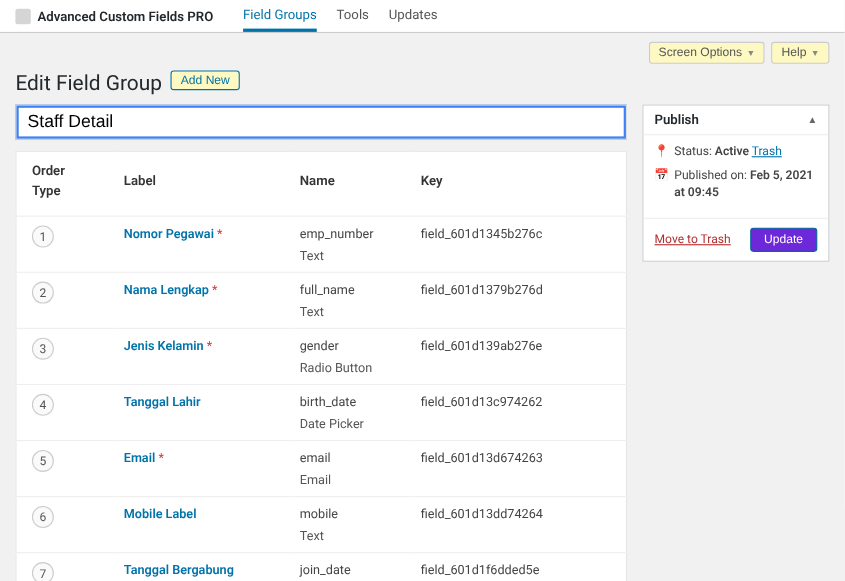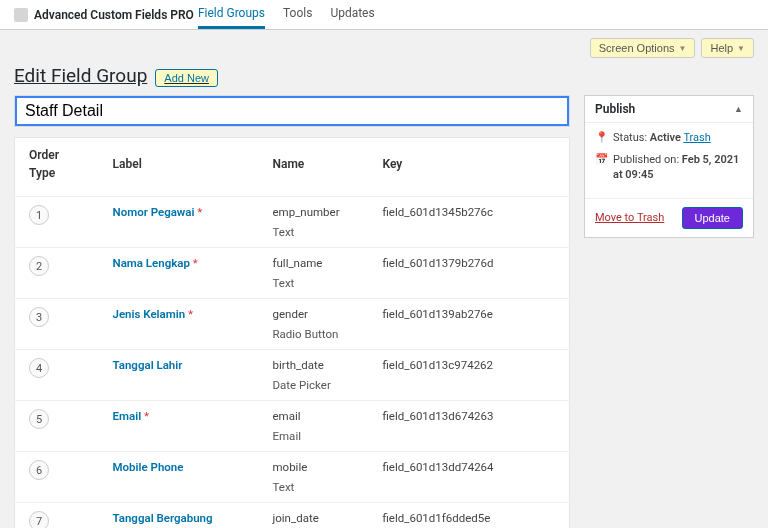--- a/index.html
+++ b/index.html
@@ -1,27 +1,27 @@
 <!DOCTYPE html>
 <html><head>
 <meta charset="utf-8">
 <style>
   * { box-sizing: border-box; margin: 0; padding: 0; }
   body { font-family: -apple-system, BlinkMacSystemFont, "Segoe UI", Roboto, sans-serif; font-size: 12px; color: #23282d; background: #f1f1f1; }
-  .top-nav { background: #fff; border-bottom: 1px solid #ccc; display: flex; align-items: center; padding: 0 14px; height: 30px; gap: 4px; }
+  .top-nav { background: #fff; border-bottom: 1px solid #ccc; display: flex; align-items: center; padding: 0 14px; height: 30px; gap: 27px; }
   .brand { display: flex; align-items: center; font-weight: 600; font-size: 12px; gap: 6px; }
   .brand-icon { width: 14px; height: 14px; background: #d5d5d5; border-radius: 2px; display: inline-block; }
   .nav-tabs { display: flex; gap: 18px; height: 100%; align-items: center; }
   .nav-tab { font-size: 12px; color: #555; cursor: pointer; height: 100%; display: flex; align-items: center; border-bottom: 3px solid transparent; }
   .nav-tab.active { color: #0073aa; border-bottom-color: #0073aa; }
   .wrap { padding: 8px 14px; }
   .top-actions { display: flex; justify-content: flex-end; gap: 6px; margin-bottom: 6px; }
   .screen-btn { background: #fef9c3; border: 1px solid #ccc; padding: 3px 8px; font-size: 11px; color: #555; border-radius: 3px; cursor: pointer; display: inline-flex; align-items: center; gap: 4px; }
   .screen-btn::after { content: "▼"; font-size: 8px; color: #888; }
-  .heading-row { display: flex; align-items: flex-end; gap: 8px; margin-bottom: 8px; text-decoration: underline; }
+  .heading-row { display: flex; align-items: flex-start; gap: 8px; margin-bottom: 8px; }
   .page-title { font-size: 19px; font-weight: 400; color: #23282d; }
   .add-new { background: #fef9c3; color: #0073aa; border: 1px solid #0073aa; padding: 2px 8px; font-size: 11px; border-radius: 3px; cursor: pointer; }
   .columns { display: flex; gap: 14px; align-items: flex-start; }
   .col-main { flex: 1; }
   .col-side { width: 170px; }
   .title-input-wrap { background: #3b82f6; border: 1px solid #ddd; padding: 2px; margin-bottom: 10px; }
   .title-input { width: 100%; border: none; font-size: 16px; padding: 4px 8px; outline: none; }
   .fields-table { width: 100%; background: #fff; border: 1px solid #e5e5e5; border-collapse: collapse; }
   .fields-table th { text-align: left; font-weight: 600; font-size: 12px; padding: 10px 8px 16px 8px; border-bottom: 1px solid #eee; color: #333; }
   .fields-table th.col-order { padding-left: 14px; width: 90px; }
@@ -138,21 +138,21 @@
               <td class="order-cell"><span class="order-num">5</span></td>
               <td><span class="label-link">Email</span><span class="req"> *</span></td>
               <td class="name-cell">
                 <div>email</div>
                 <div class="type-line">Email</div>
               </td>
               <td class="key-cell">field_601d13d674263</td>
             </tr>
             <tr>
               <td class="order-cell"><span class="order-num">6</span></td>
-              <td><span class="label-link">Mobile Phone</span></td>
+              <td><span class="label-link">Mobile Label</span></td>
               <td class="name-cell">
                 <div>mobile</div>
                 <div class="type-line">Text</div>
               </td>
               <td class="key-cell">field_601d13dd74264</td>
             </tr>
             <tr>
               <td class="order-cell"><span class="order-num">7</span></td>
               <td><span class="label-link">Tanggal Bergabung</span></td>
               <td class="name-cell">

